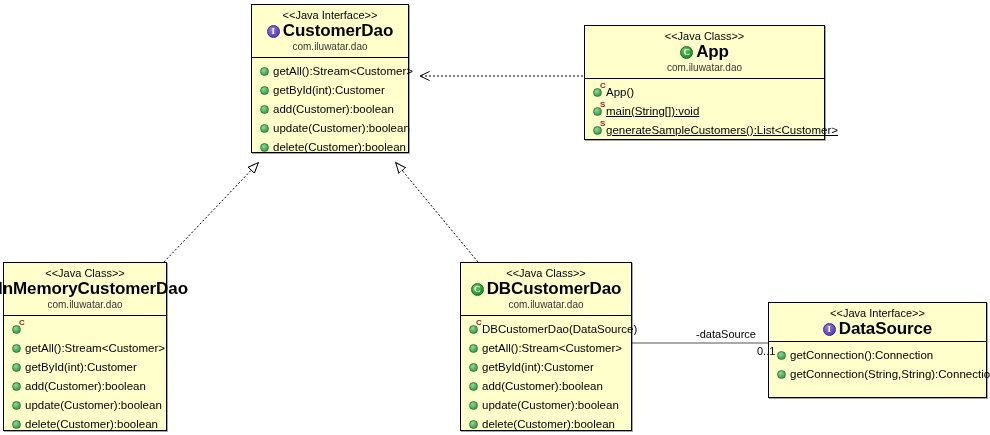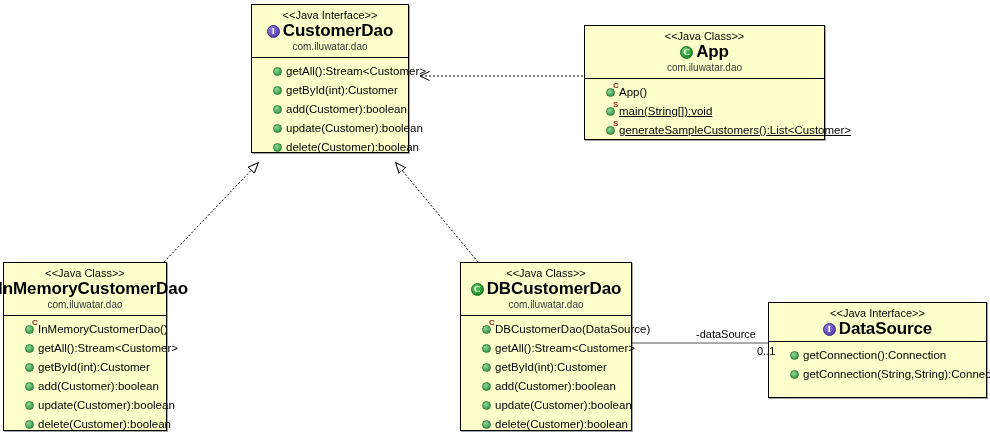--- a/index.html
+++ b/index.html
@@ -63,21 +63,21 @@
     padding:4px 0 4px 0;
     box-sizing:border-box;
   }
   .member{
     display:flex;
     align-items:center;
     font-size:11.5px;
     color:#000;
     line-height:19px;
     height:19px;
-    padding-left:21px;
+    padding-left:8px;
     white-space:nowrap;
   }
   .member .mtext{margin-left:4px;}
   .member.static .mtext{text-decoration:underline;}
 
   
   .icon-iface{
     width:13px;height:13px;border-radius:50%;
     background:radial-gradient(circle at 35% 30%, #8f7fd8 0%, #6a4fc0 55%, #4b2f9e 100%);
     border:1px solid #3c2580;
@@ -242,21 +242,20 @@
         <span class="classname">InMemoryCustomerDao</span>
       </div>
       <div class="pkg">com.iluwatar.dao</div>
     </div>
     <div class="divider"></div>
     <div class="members">
       <div class="member">
         <span class="mem-icon">
             <span class="badge">C</span>
           </span>
-        <span class="mtext">InMemoryCustomerDao()</span>
       </div>
       <div class="member">
         <span class="mem-icon">
             <span class="badge"></span>
           </span>
         <span class="mtext">getAll():Stream&lt;Customer&gt;</span>
       </div>
       <div class="member">
         <span class="mem-icon">
             <span class="badge"></span>

